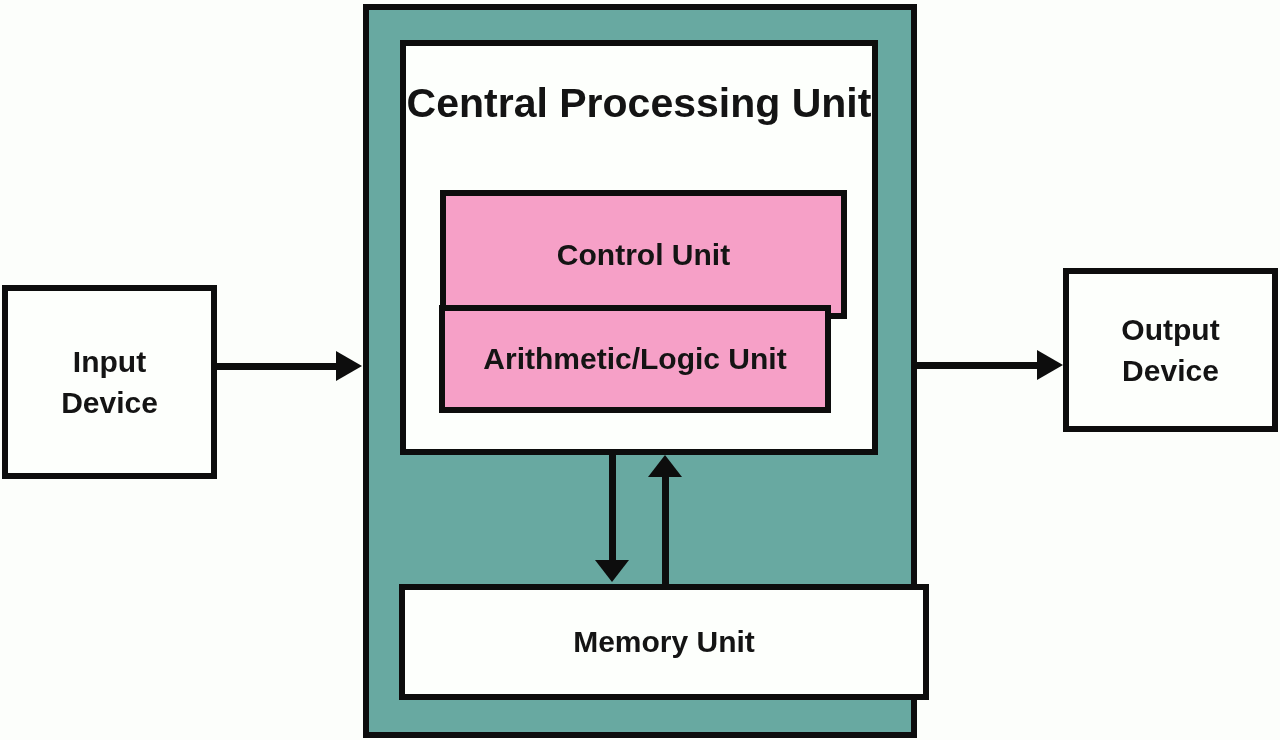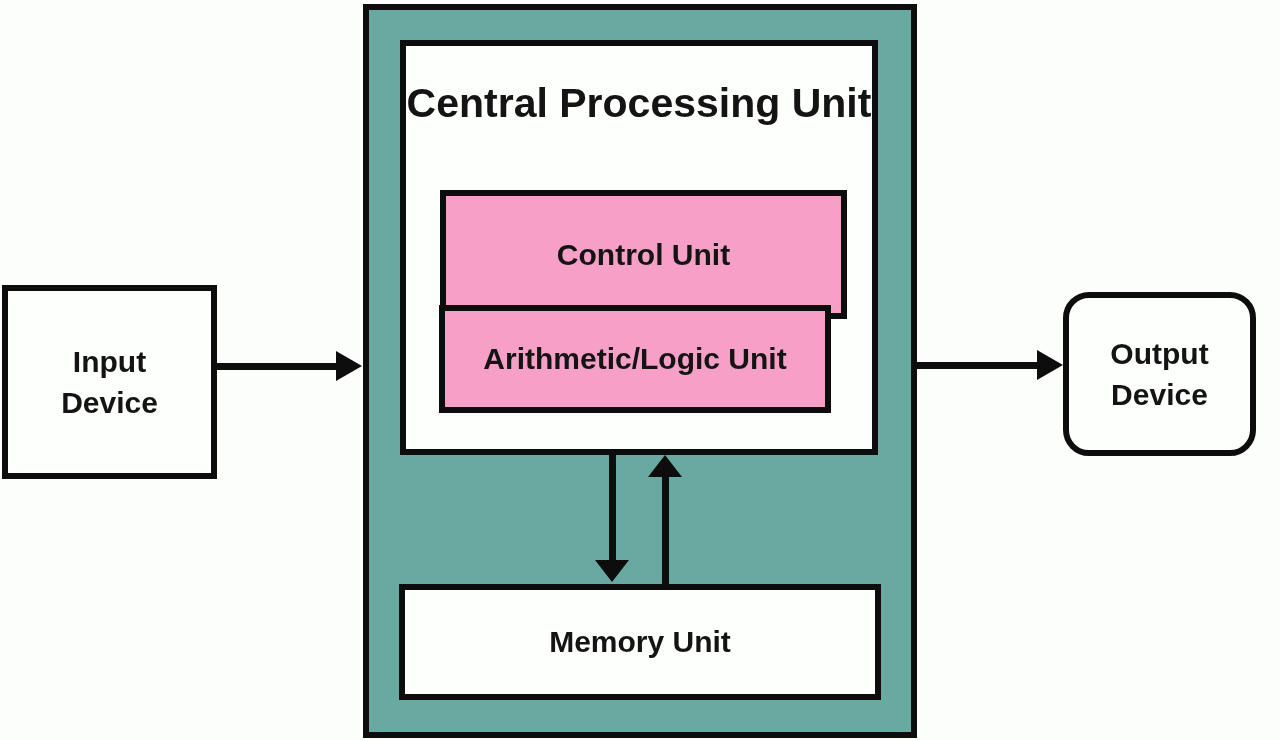--- a/index.html
+++ b/index.html
@@ -42,22 +42,22 @@
 
   #input-device  { left: 2px;    top: 285px; width: 215px; height: 194px; }
   #cpu-outer     { left: 363px;  top: 4px;   width: 554px; height: 734px; }
   #cpu-inner     { left: 400px;  top: 40px;  width: 478px; height: 415px; }
   #cpu-title     {
     position: absolute; left: 400px; top: 80px; width: 478px;
     text-align: center; font-weight: bold; font-size: 41px; color: #141414;
   }
   #control-unit  { left: 440px;  top: 155px; width: 407px; height: 129px; margin-top: 35px; }
   #alu           { left: 439px;  top: 305px; width: 392px; height: 108px; }
-  #memory-unit   { left: 399px;  top: 584px; width: 482px; height: 116px; }
-  #output-device { left: 1063px; top: 292px; width: 193px; height: 164px; border-radius: 26px; }
+  #memory-unit   { left: 399px;  top: 584px; width: 530px; height: 116px; }
+  #output-device { left: 1063px; top: 268px; width: 215px; height: 164px; }
 
   .shaft { position: absolute; background: var(--line); }
   .head  { position: absolute; width: 0; height: 0; }
   .head-right {
     border-top: 15px solid transparent;
     border-bottom: 15px solid transparent;
     border-left: 26px solid var(--line);
   }
   .head-down {
     border-left: 17px solid transparent;

